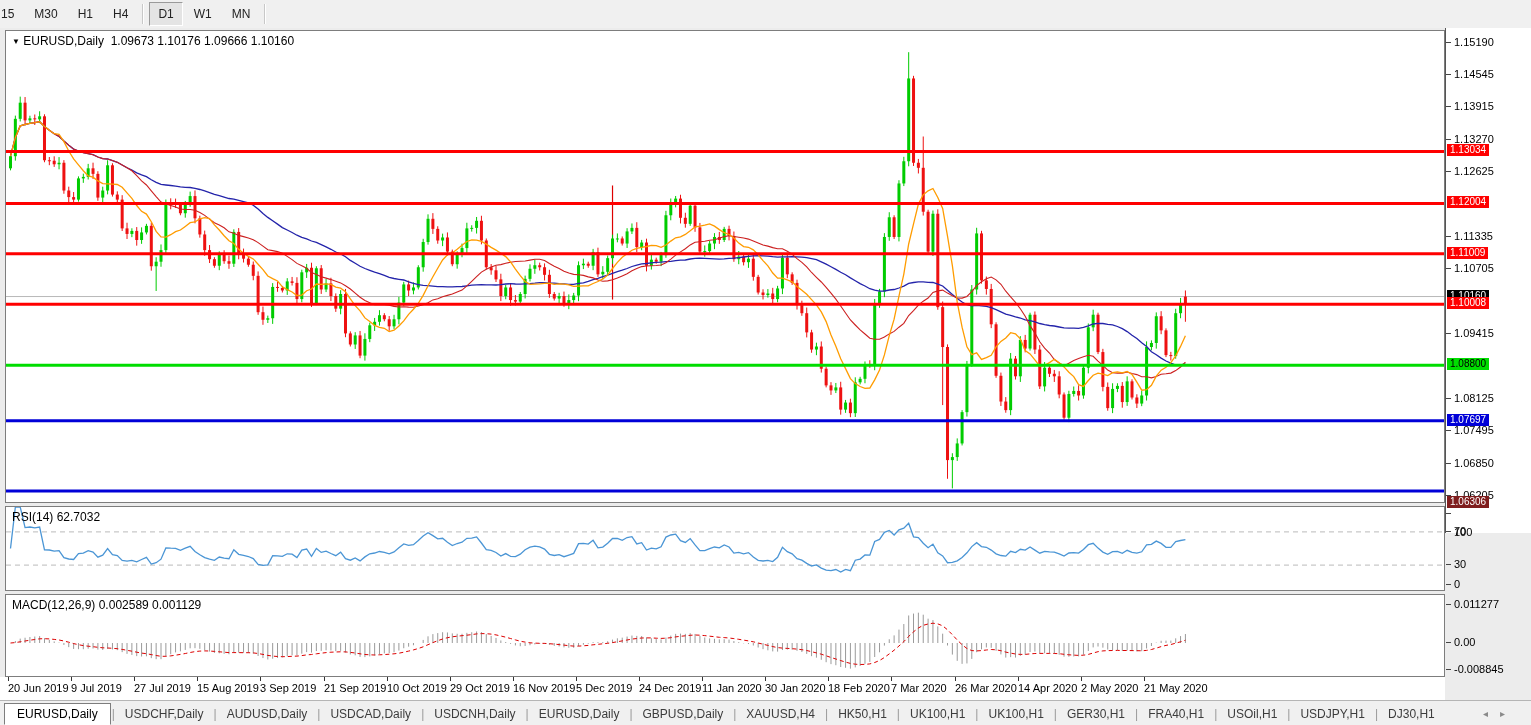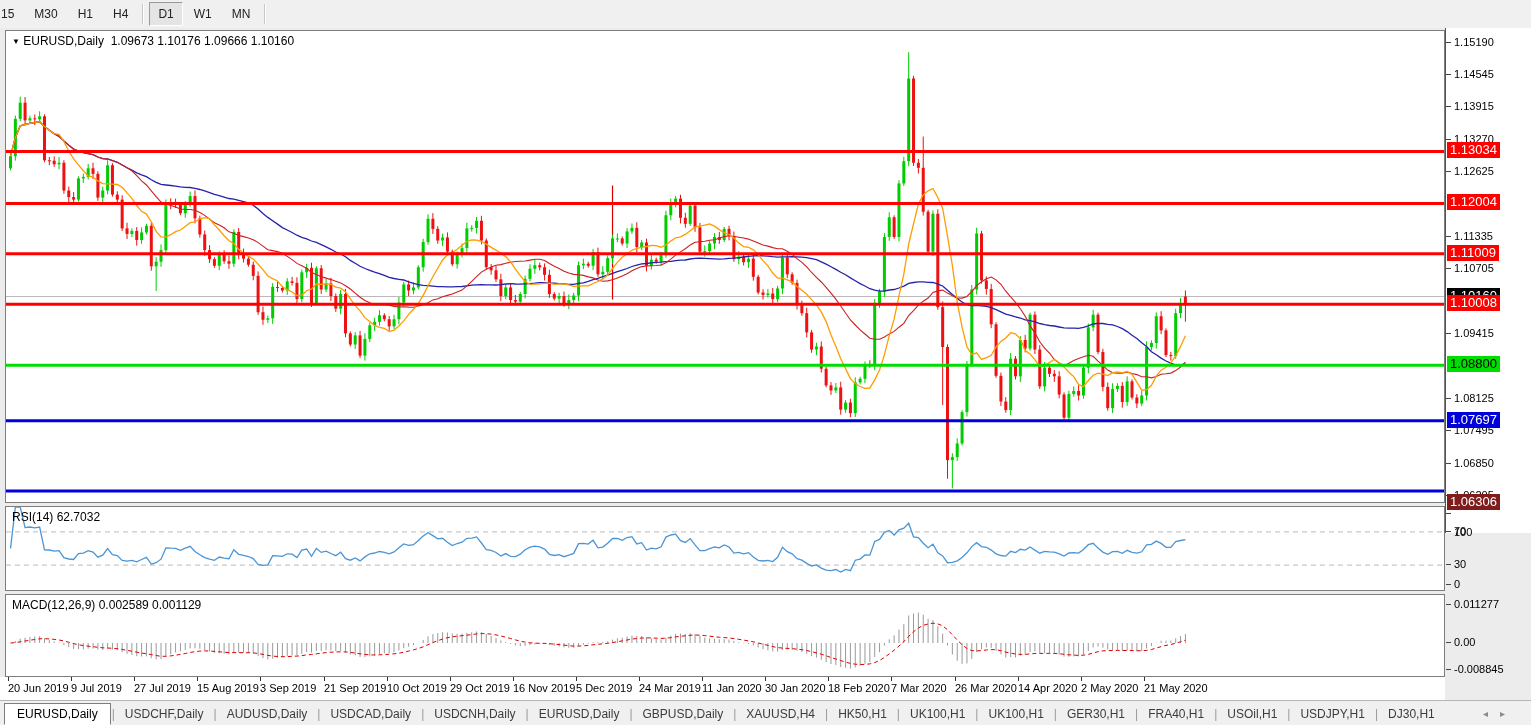--- a/index.html
+++ b/index.html
@@ -18,21 +18,21 @@
   .pane svg{position:absolute;left:0;top:0;}
   #mainPane{top:2px;height:473px;}
   #rsiPane{top:478px;height:85px;}
   #macdPane{top:566px;height:83px;}
   .pane-label{position:absolute;left:6px;top:3px;font-size:12px;color:#000;white-space:pre;z-index:5;}
   .tri{font-size:8px;vertical-align:1px;}
   
   .price-axis{position:absolute;left:1445px;top:0;width:86px;height:505px;background:#fff;border-left:1px solid #555;}
   .ptick{position:absolute;left:8px;transform:translateY(-50%);font-size:11px;color:#000;white-space:nowrap;}
   .ptickmark{position:absolute;left:0;width:5px;height:1px;background:#444;}
-  .pchip{position:absolute;left:1px;transform:translateY(-50%);font-size:13px;padding:0 3px 1px 3px;white-space:nowrap;}
+  .pchip{position:absolute;left:1px;transform:translateY(-50%);font-size:10px;padding:0 3px 1px 3px;white-space:nowrap;}
   .date-axis{position:absolute;left:0;top:649px;width:1445px;height:23px;background:#fff;}
   .dlab{position:absolute;top:5px;font-size:11px;color:#000;white-space:nowrap;}
   .dtick{position:absolute;top:0;width:1px;height:4px;background:#333;}
   
   .tabbar{position:absolute;left:0;top:700px;width:1531px;height:25px;background:#f0f0f0;
           border-top:1px solid #b5b5b5;display:flex;align-items:center;font-size:12px;overflow:hidden;}
   .tab{color:#3c3c3c;padding:3px 9px;white-space:nowrap;cursor:default;}
   .tab.active{background:#fff;border:1px solid #7d7d7d;border-bottom:1px solid #fff;color:#000;margin-left:4px;padding:3px 12px;}
   .tabsep{color:#999;padding:0 1px;}
   .tabarrows{margin-left:auto;margin-right:14px;color:#8a8a8a;font-size:10px;letter-spacing:12px;}
@@ -834,21 +834,21 @@
         <div class="dlab" style="left: 324px;">21 Sep 2019</div>
         <div class="dtick" style="left: 387px;"></div>
         <div class="dlab" style="left: 387px;">10 Oct 2019</div>
         <div class="dtick" style="left: 450px;"></div>
         <div class="dlab" style="left: 450px;">29 Oct 2019</div>
         <div class="dtick" style="left: 513px;"></div>
         <div class="dlab" style="left: 513px;">16 Nov 2019</div>
         <div class="dtick" style="left: 576px;"></div>
         <div class="dlab" style="left: 576px;">5 Dec 2019</div>
         <div class="dtick" style="left: 639px;"></div>
-        <div class="dlab" style="left: 639px;">24 Mar 2019</div>
+        <div class="dlab" style="left: 639px;">24 Dec 2019</div>
         <div class="dtick" style="left: 702px;"></div>
         <div class="dlab" style="left: 702px;">11 Jan 2020</div>
         <div class="dtick" style="left: 765px;"></div>
         <div class="dlab" style="left: 765px;">30 Jan 2020</div>
         <div class="dtick" style="left: 828px;"></div>
         <div class="dlab" style="left: 828px;">18 Feb 2020</div>
         <div class="dtick" style="left: 891px;"></div>
         <div class="dlab" style="left: 891px;">7 Mar 2020</div>
         <div class="dtick" style="left: 955px;"></div>
         <div class="dlab" style="left: 955px;">26 Mar 2020</div>

